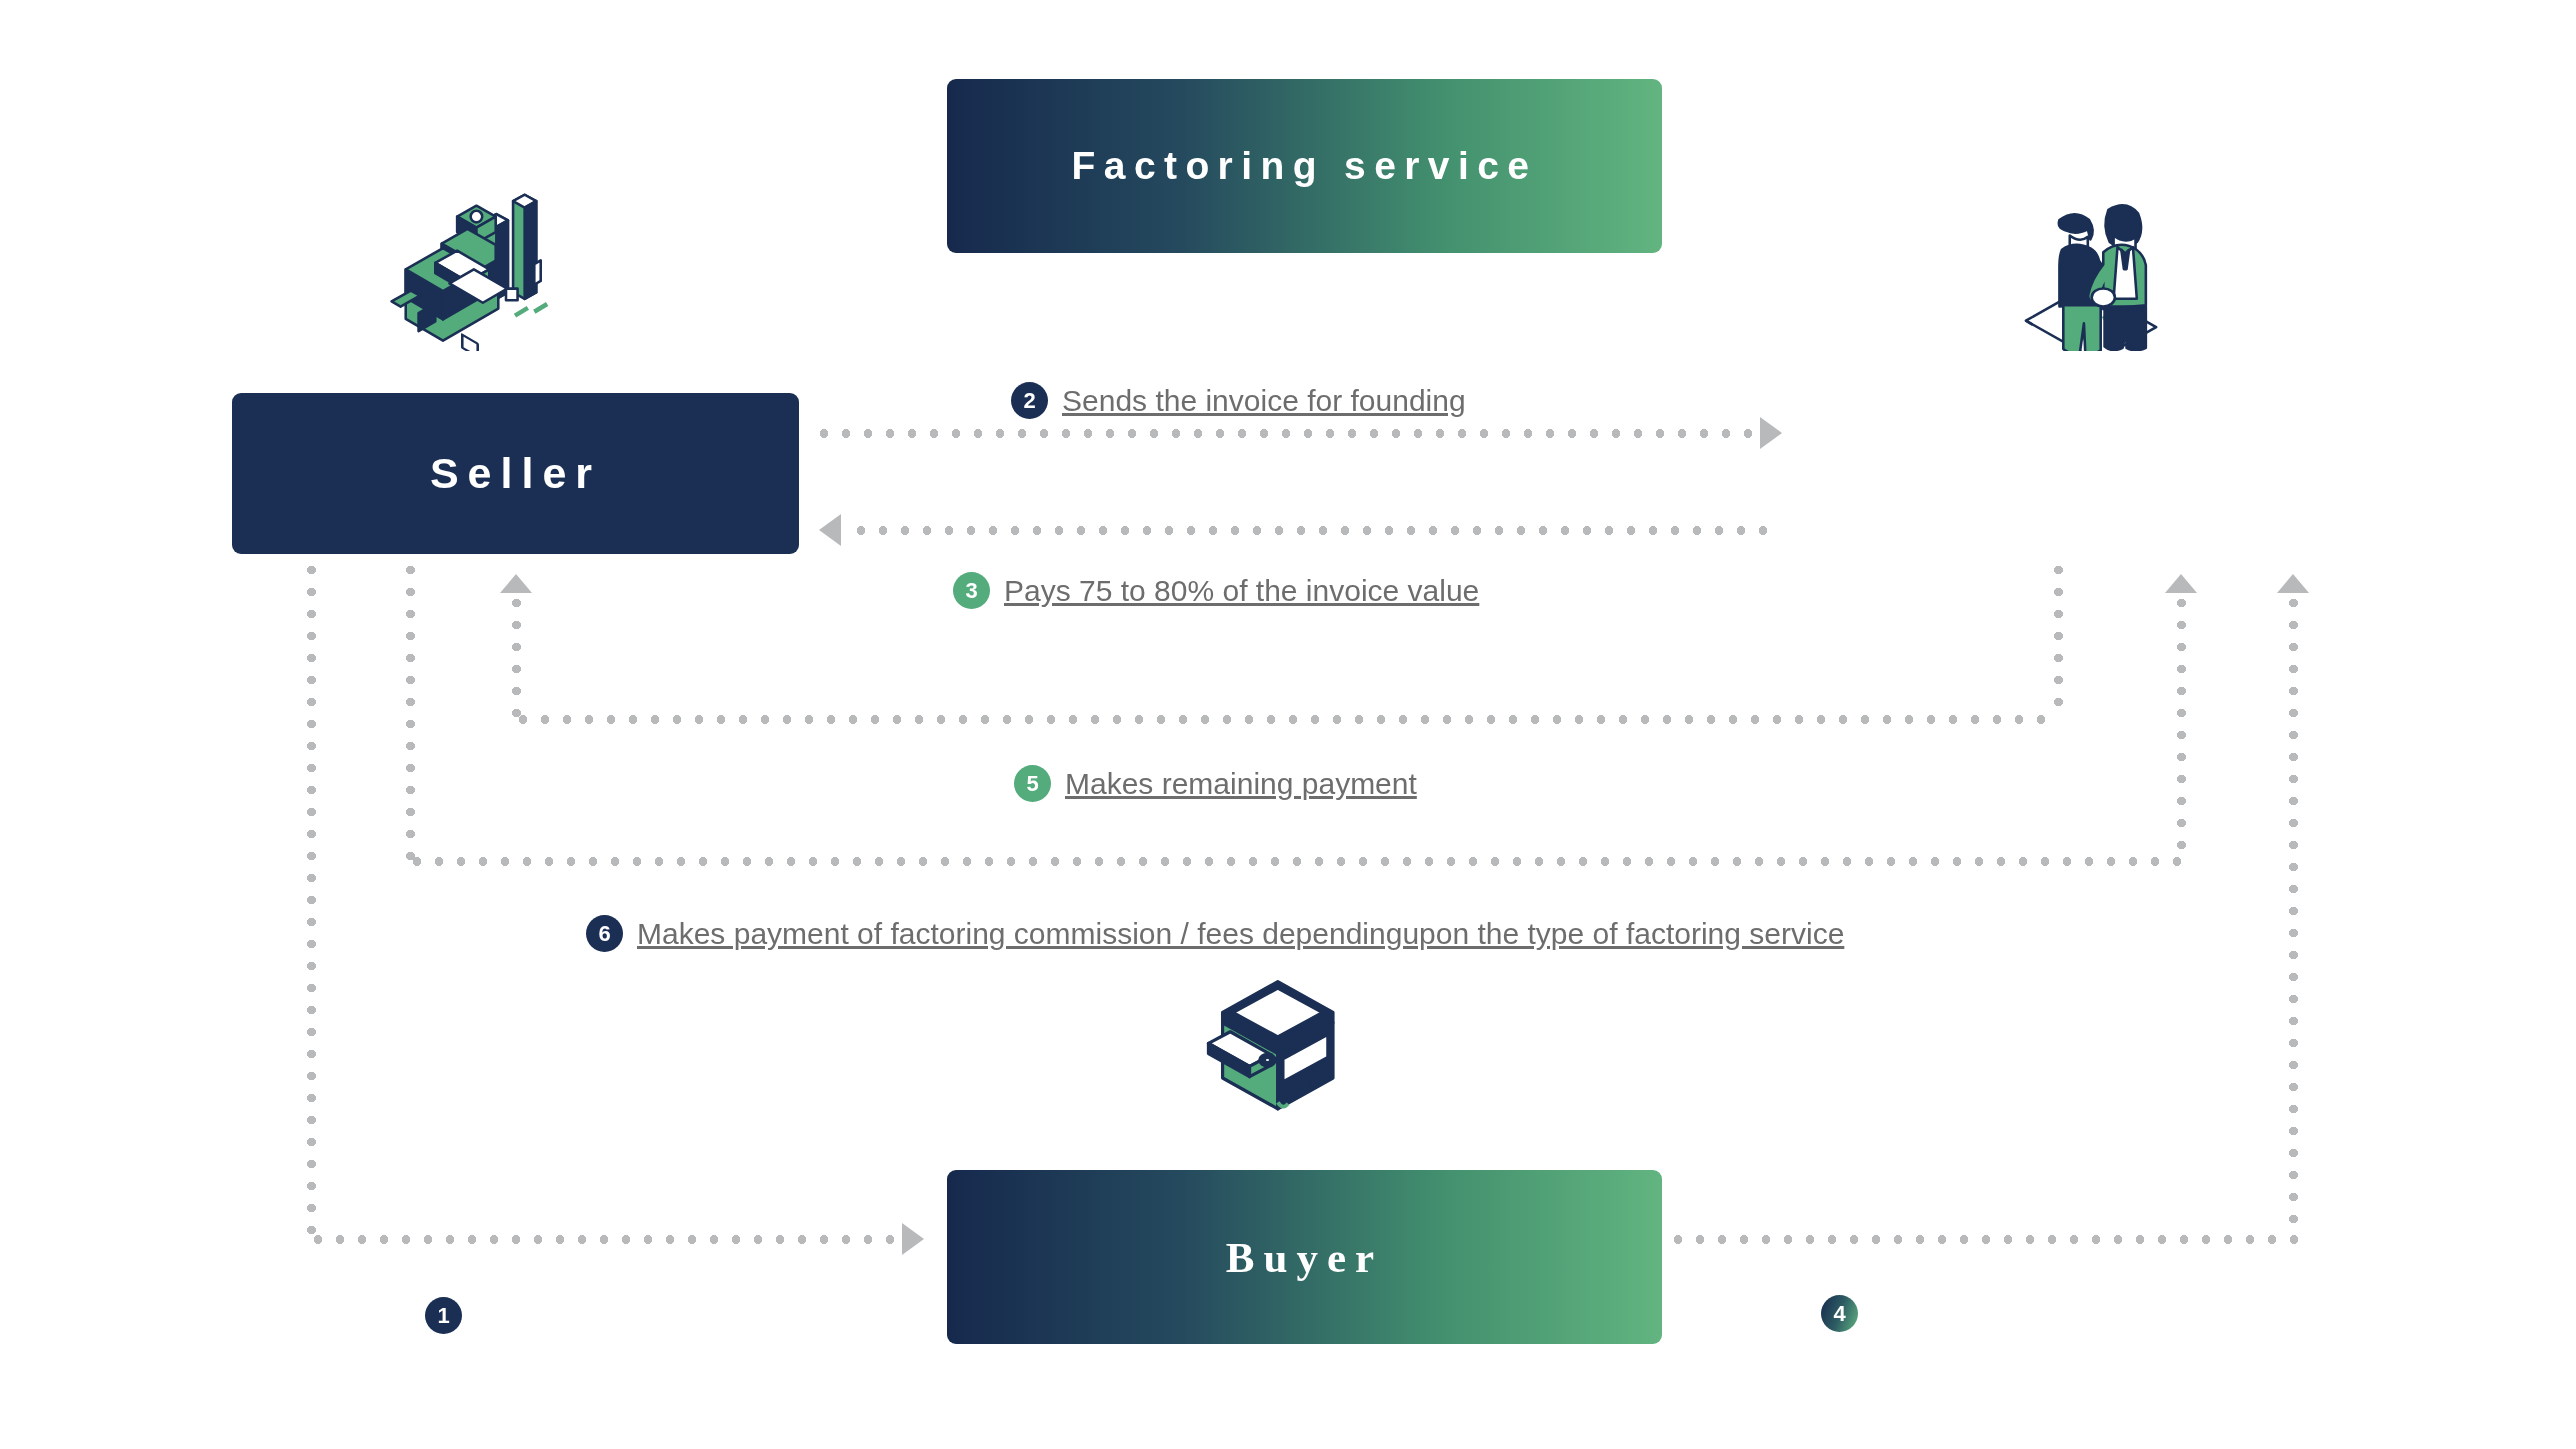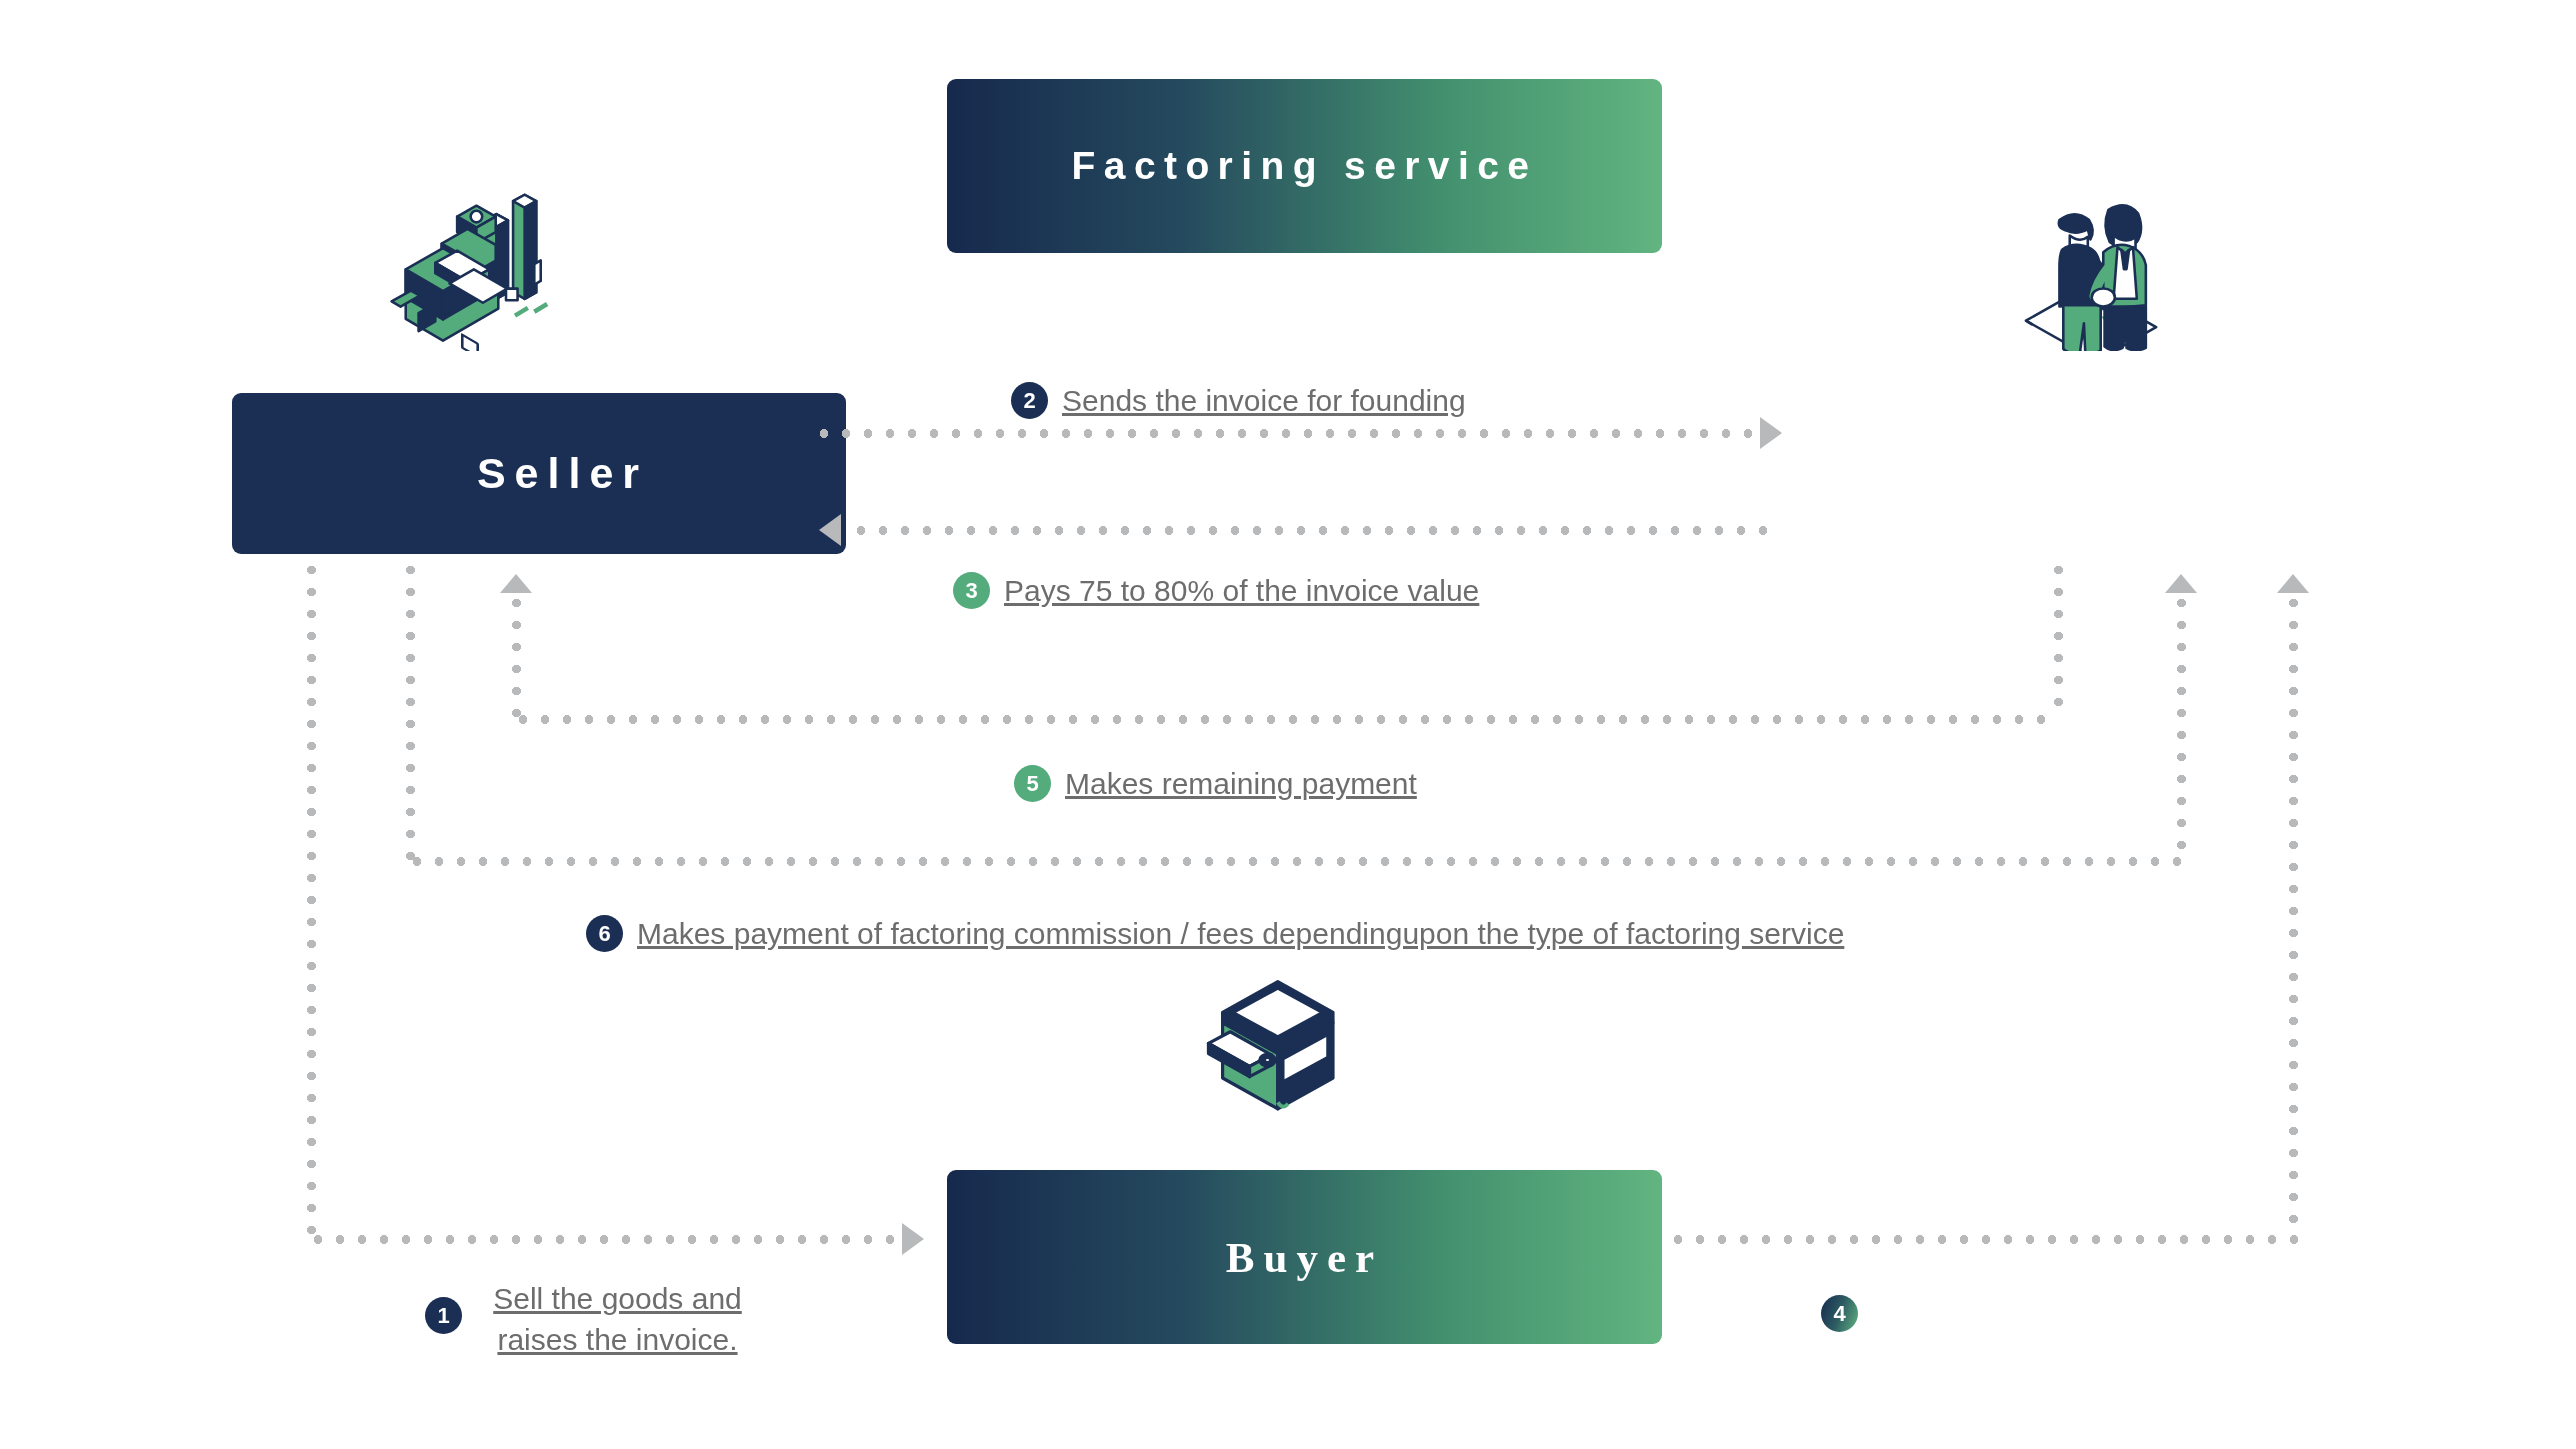--- a/index.html
+++ b/index.html
@@ -6,21 +6,21 @@
   body{font-family:"Liberation Sans",sans-serif;}
   #stage{position:relative;width:2576px;height:1450px;background:#fff;overflow:hidden;}
 
   
   .ent{position:absolute;border-radius:9px;display:flex;align-items:center;justify-content:center;}
   .ent span{color:#ffffff;font-size:43px;font-weight:700;letter-spacing:9px;}
   .ent.title span{font-size:39px;letter-spacing:8.4px;}
 
   #title-box{left:947px;top:79px;width:715px;height:174px;
     background:linear-gradient(90deg,#16294d 0%,#254a5e 33%,#43916f 70%,#62b480 100%);}
-  #seller-box{left:232px;top:393px;width:567px;height:161px;background:#1b2f55;padding-left:47px;}
+  #seller-box{left:232px;top:393px;width:567px;height:161px;background:#1b2f55;}
   #factor-box{left:1797px;top:393px;width:580px;height:161px;background:#54ab7c;}
   #buyer-box{left:947px;top:1170px;width:715px;height:174px;
     background:linear-gradient(90deg,#16294d 0%,#254a5e 33%,#43916f 70%,#62b480 100%);font-family:Liberation Serif, serif;}
 
   
   .dh{position:absolute;height:9px;
      background-image:radial-gradient(circle closest-side,#b7b9bb 98%,transparent 100%);
      background-size:22px 9px;background-repeat:repeat-x;background-position:left center;}
   .dv{position:absolute;width:9px;
      background-image:radial-gradient(circle closest-side,#b7b9bb 98%,transparent 100%);
@@ -174,24 +174,20 @@
     <div class="stxt">Makes remaining payment</div>
   </div>
 
   <div class="step" style="left:586px;top:913px;">
     <div class="badge navy">6</div>
     <div class="stxt">Makes payment of factoring commission / fees dependingupon the type of factoring service</div>
   </div>
 
   <div class="step col" style="left:425px;top:1278px;">
     <div class="badge navy" style="margin-top:19.3px;">1</div>
-    <div class="stxt wrap" style="width:283px;">
-      <div>Sell the goods and</div>
-      <div>raises the invoice.</div>
-    </div>
   </div>
 
   <div class="step col" style="left:1821px;top:1276px;">
     <div class="badge grad" style="margin-top:19.3px;">4</div>
   </div>
 
 </div>
 
 
 </body></html>

